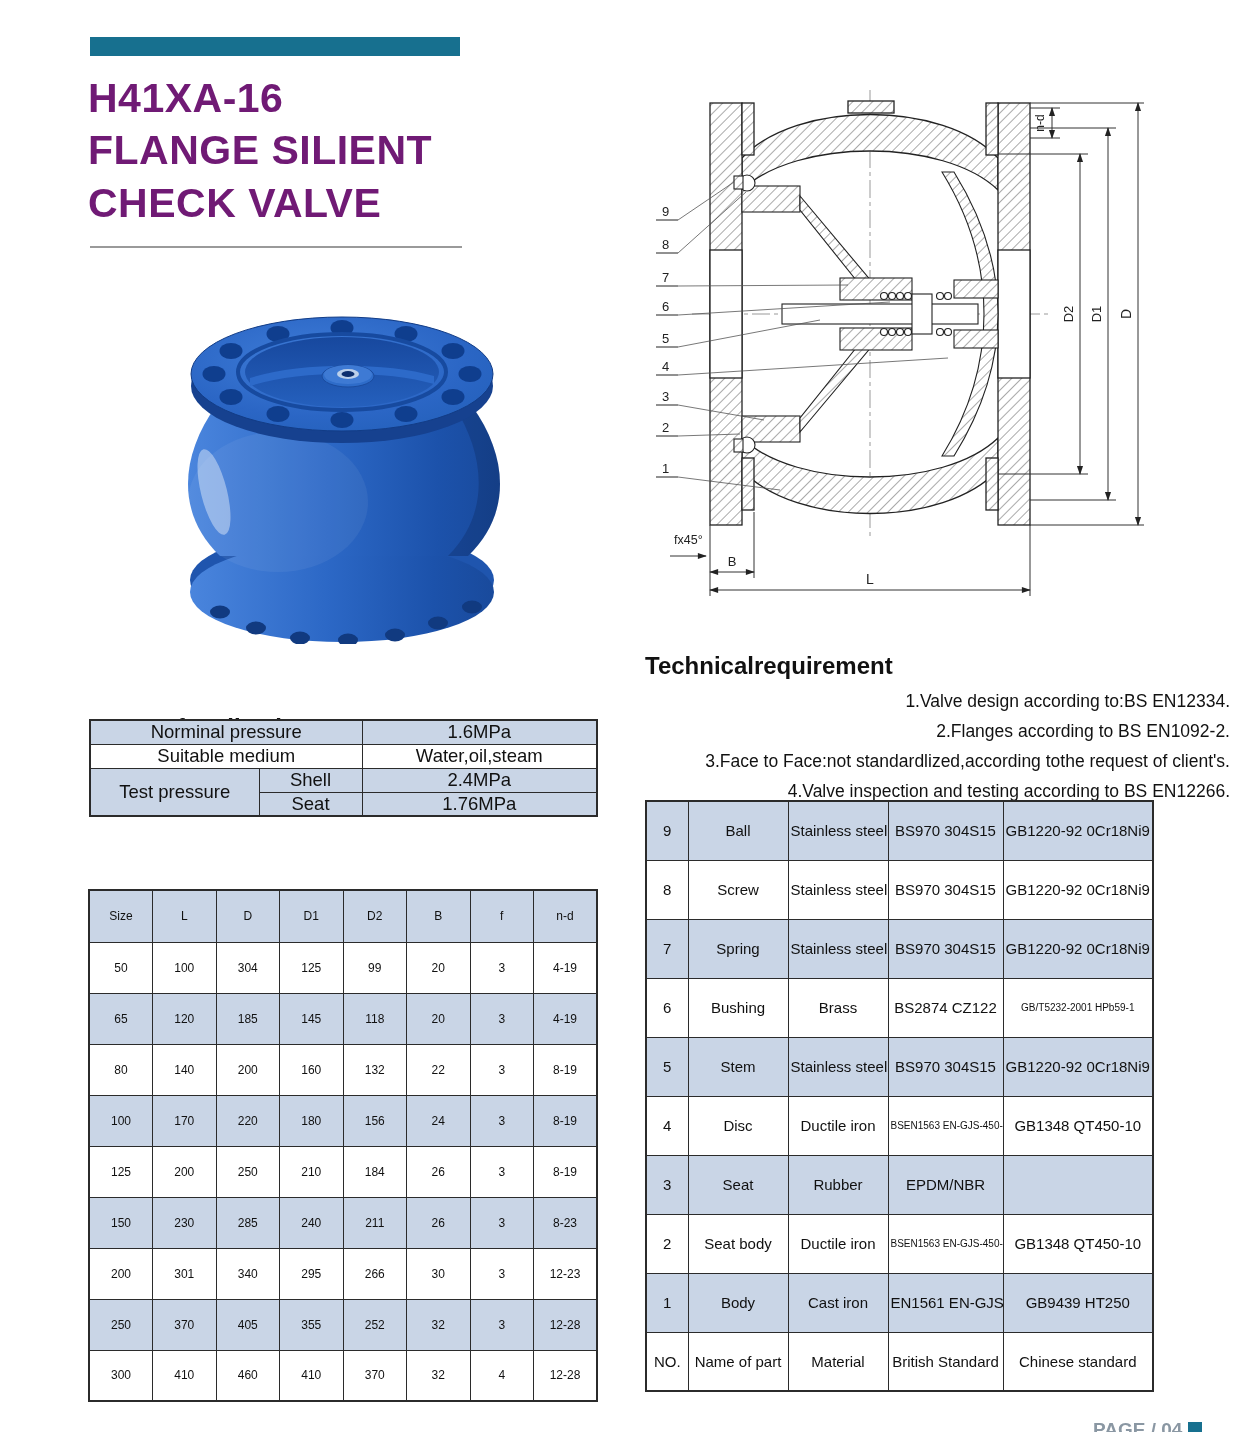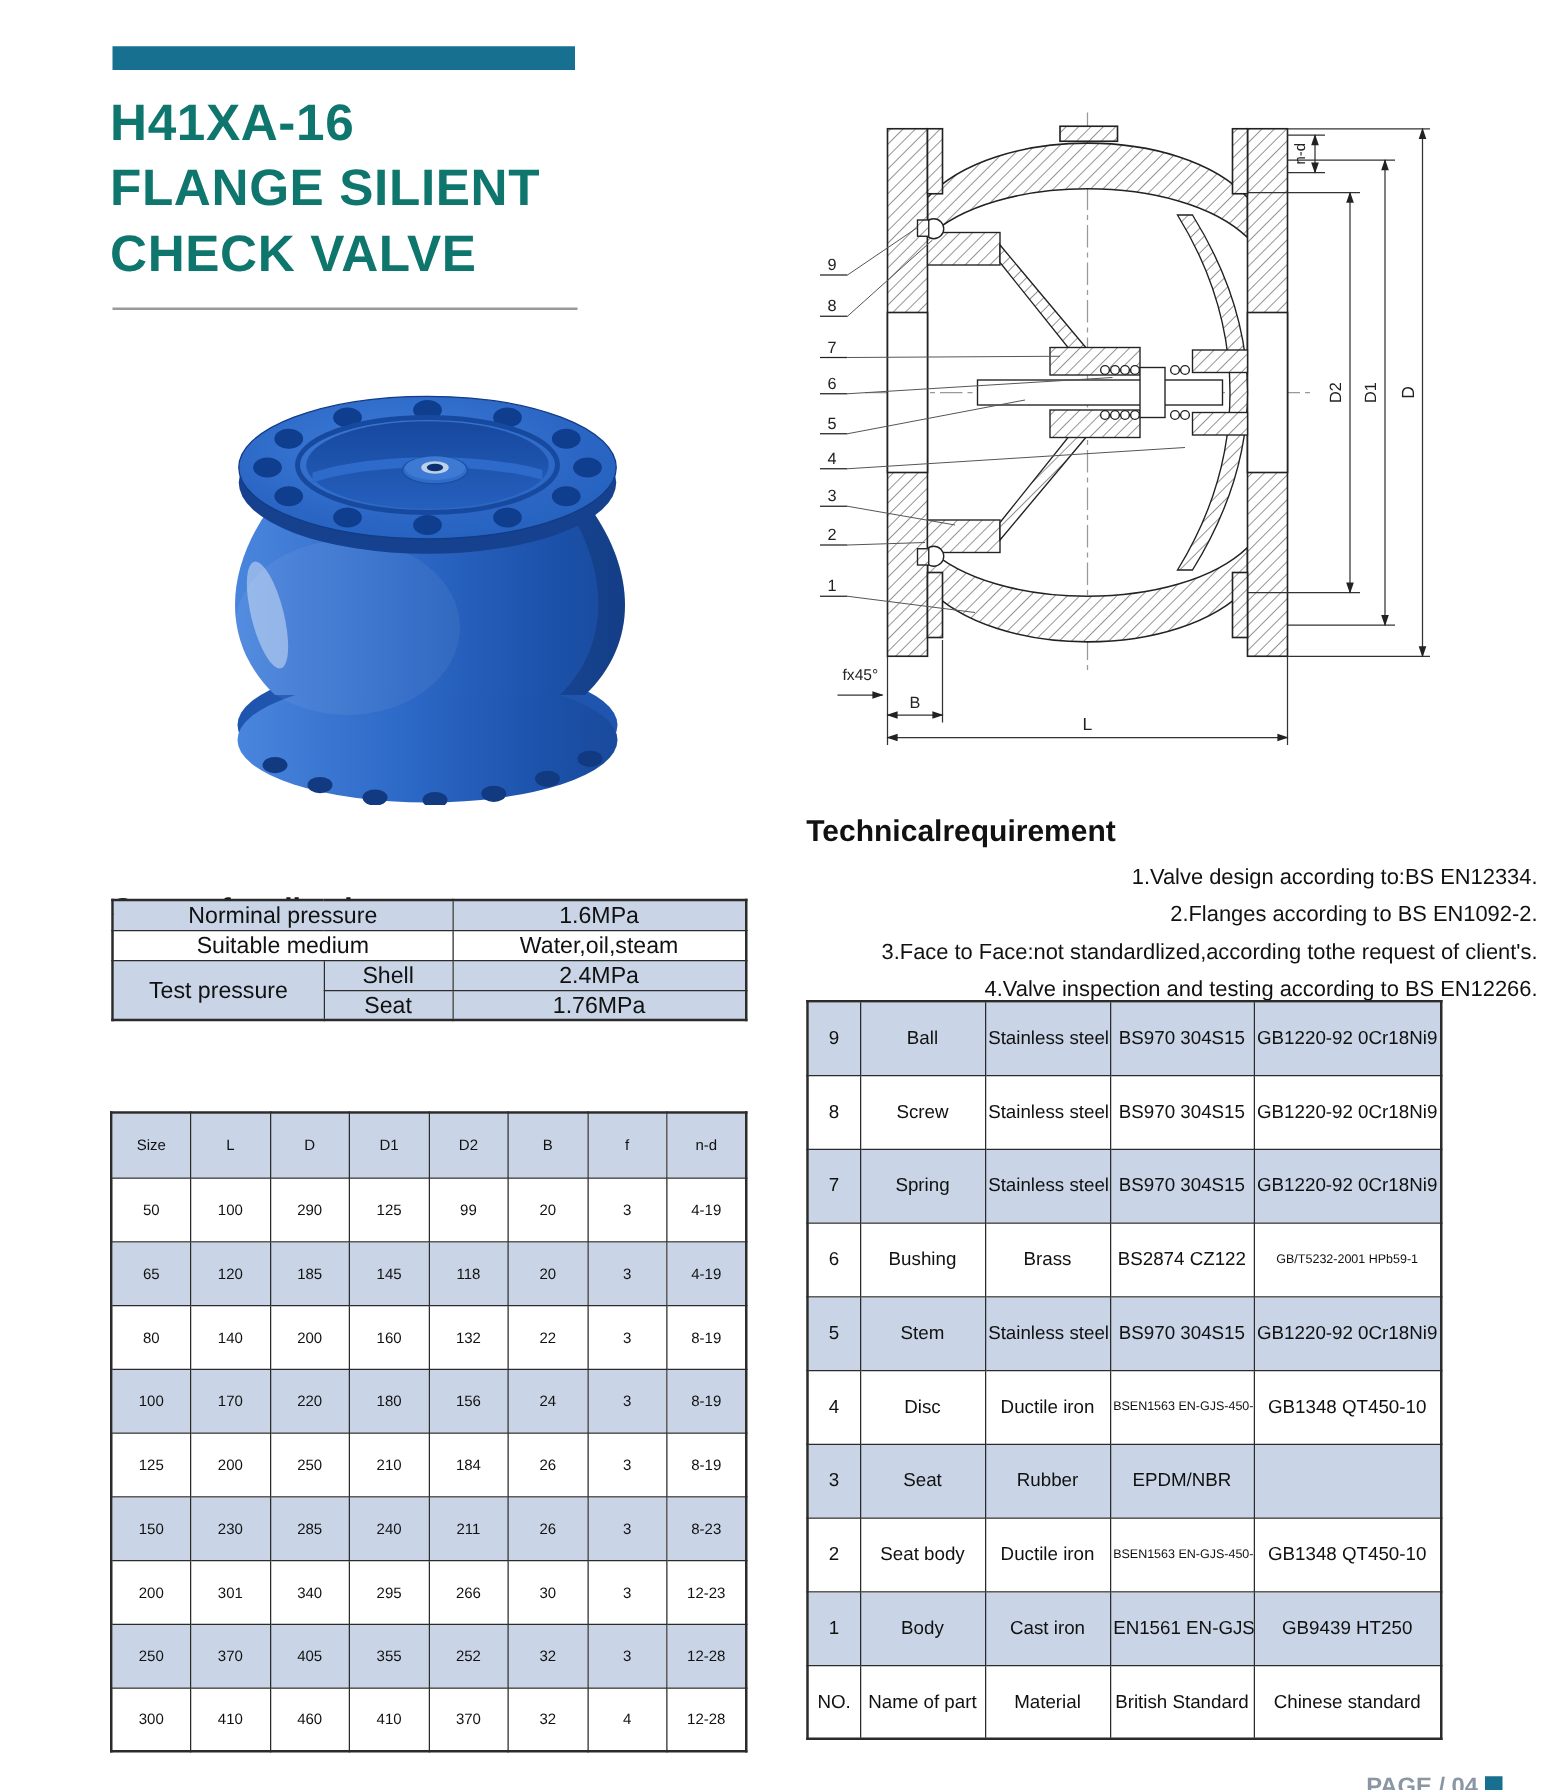--- a/index.html
+++ b/index.html
@@ -4,21 +4,21 @@
 <style>
   html,body{margin:0;padding:0;}
   body{
     width:1241px;height:1432px;position:relative;background:#ffffff;
     font-family:"Liberation Sans", sans-serif;color:#111;overflow:hidden;
   }
   .abs{position:absolute;}
 
   
   .teal-bar{left:90px;top:37px;width:370px;height:19px;background:#17708f;}
-  .title{left:88px;top:72px;width:480px;font-size:41px;font-weight:bold;line-height:1.28;color:#0f766e;letter-spacing:0.5px;}
+  .title{left:88px;top:72px;width:480px;font-size:41px;font-weight:bold;line-height:1.28;color:#701a75;letter-spacing:0.5px;}
   .title-rule{left:90px;top:246px;width:372px;height:2px;background:#9a9a9a;}
 
   
   .sec-head{font-size:24px;font-weight:bold;color:#111;}
   .scope-head{left:90px;top:714px;}
   .tech-head{left:645px;top:652px;}
 
   
   table{border-collapse:collapse;table-layout:fixed;}
   td,th{border:1px solid #2b2b2b;text-align:center;vertical-align:middle;font-weight:normal;
@@ -299,21 +299,21 @@
         <th>D2</th>
         <th>B</th>
         <th>f</th>
         <th>n-d</th>
       </tr>
     </thead>
   <tbody>
       <tr>
         <td>50</td>
         <td>100</td>
-        <td>290</td>
+        <td>304</td>
         <td>125</td>
         <td>99</td>
         <td>20</td>
         <td>3</td>
         <td>4-19</td>
       </tr>
       <tr>
         <td>65</td>
         <td>120</td>
         <td>185</td>

